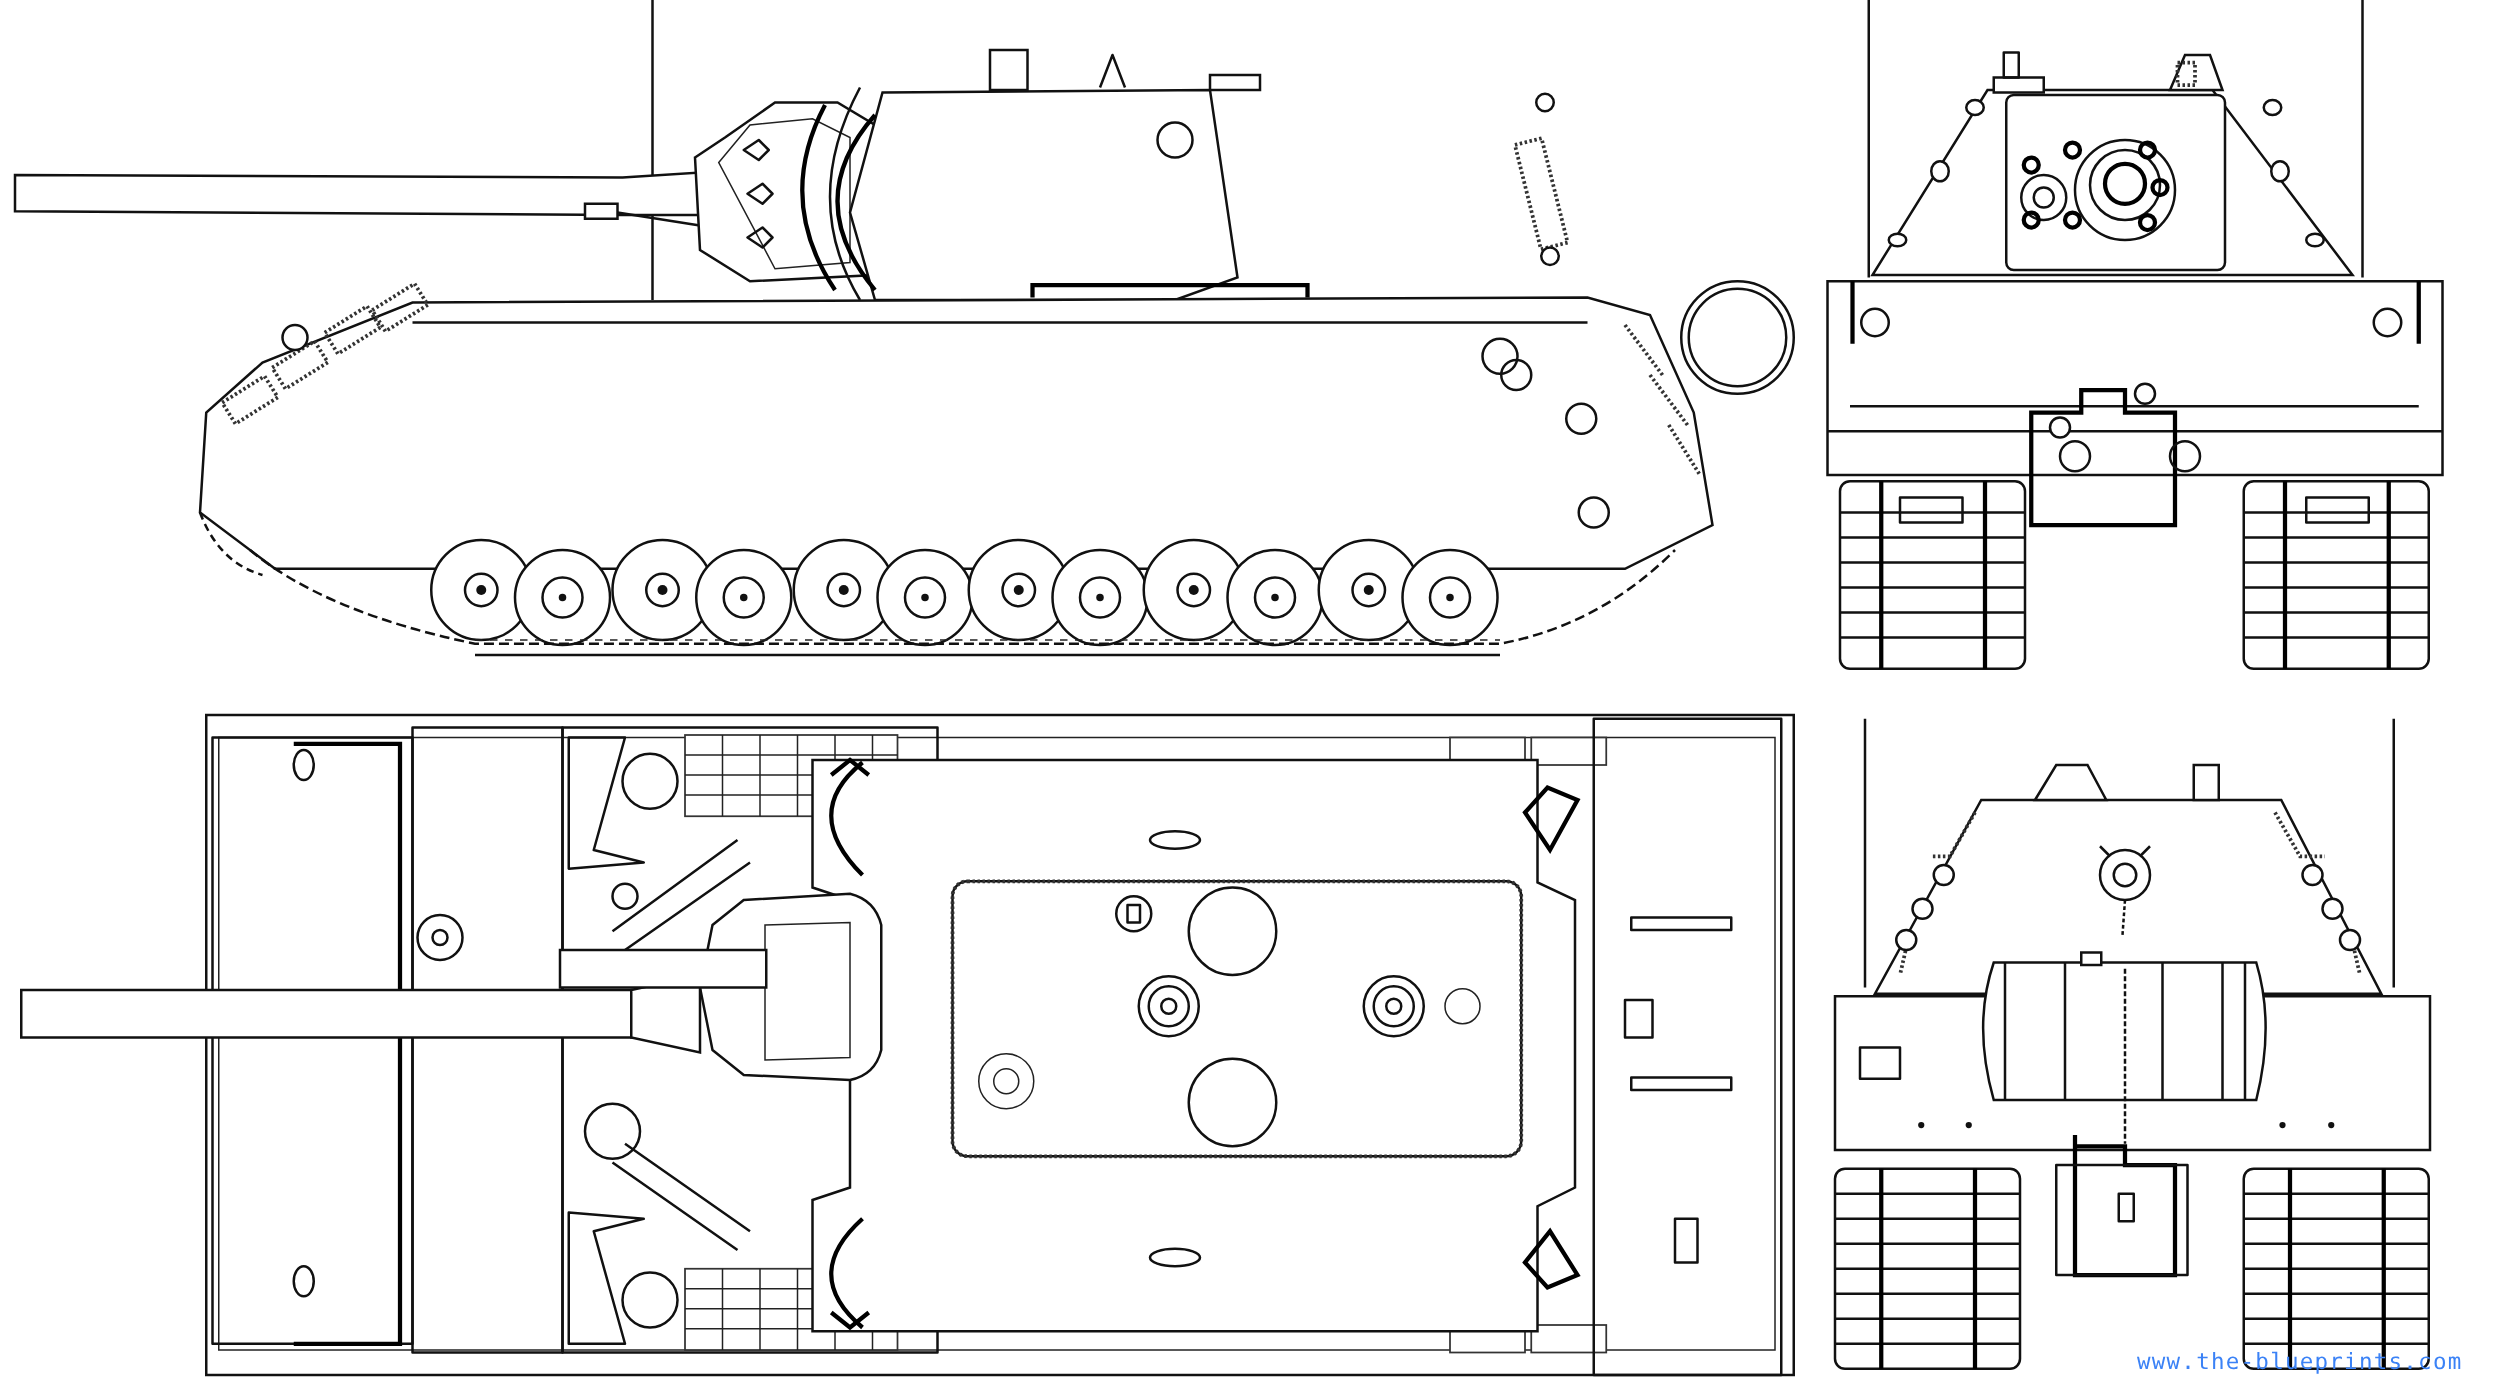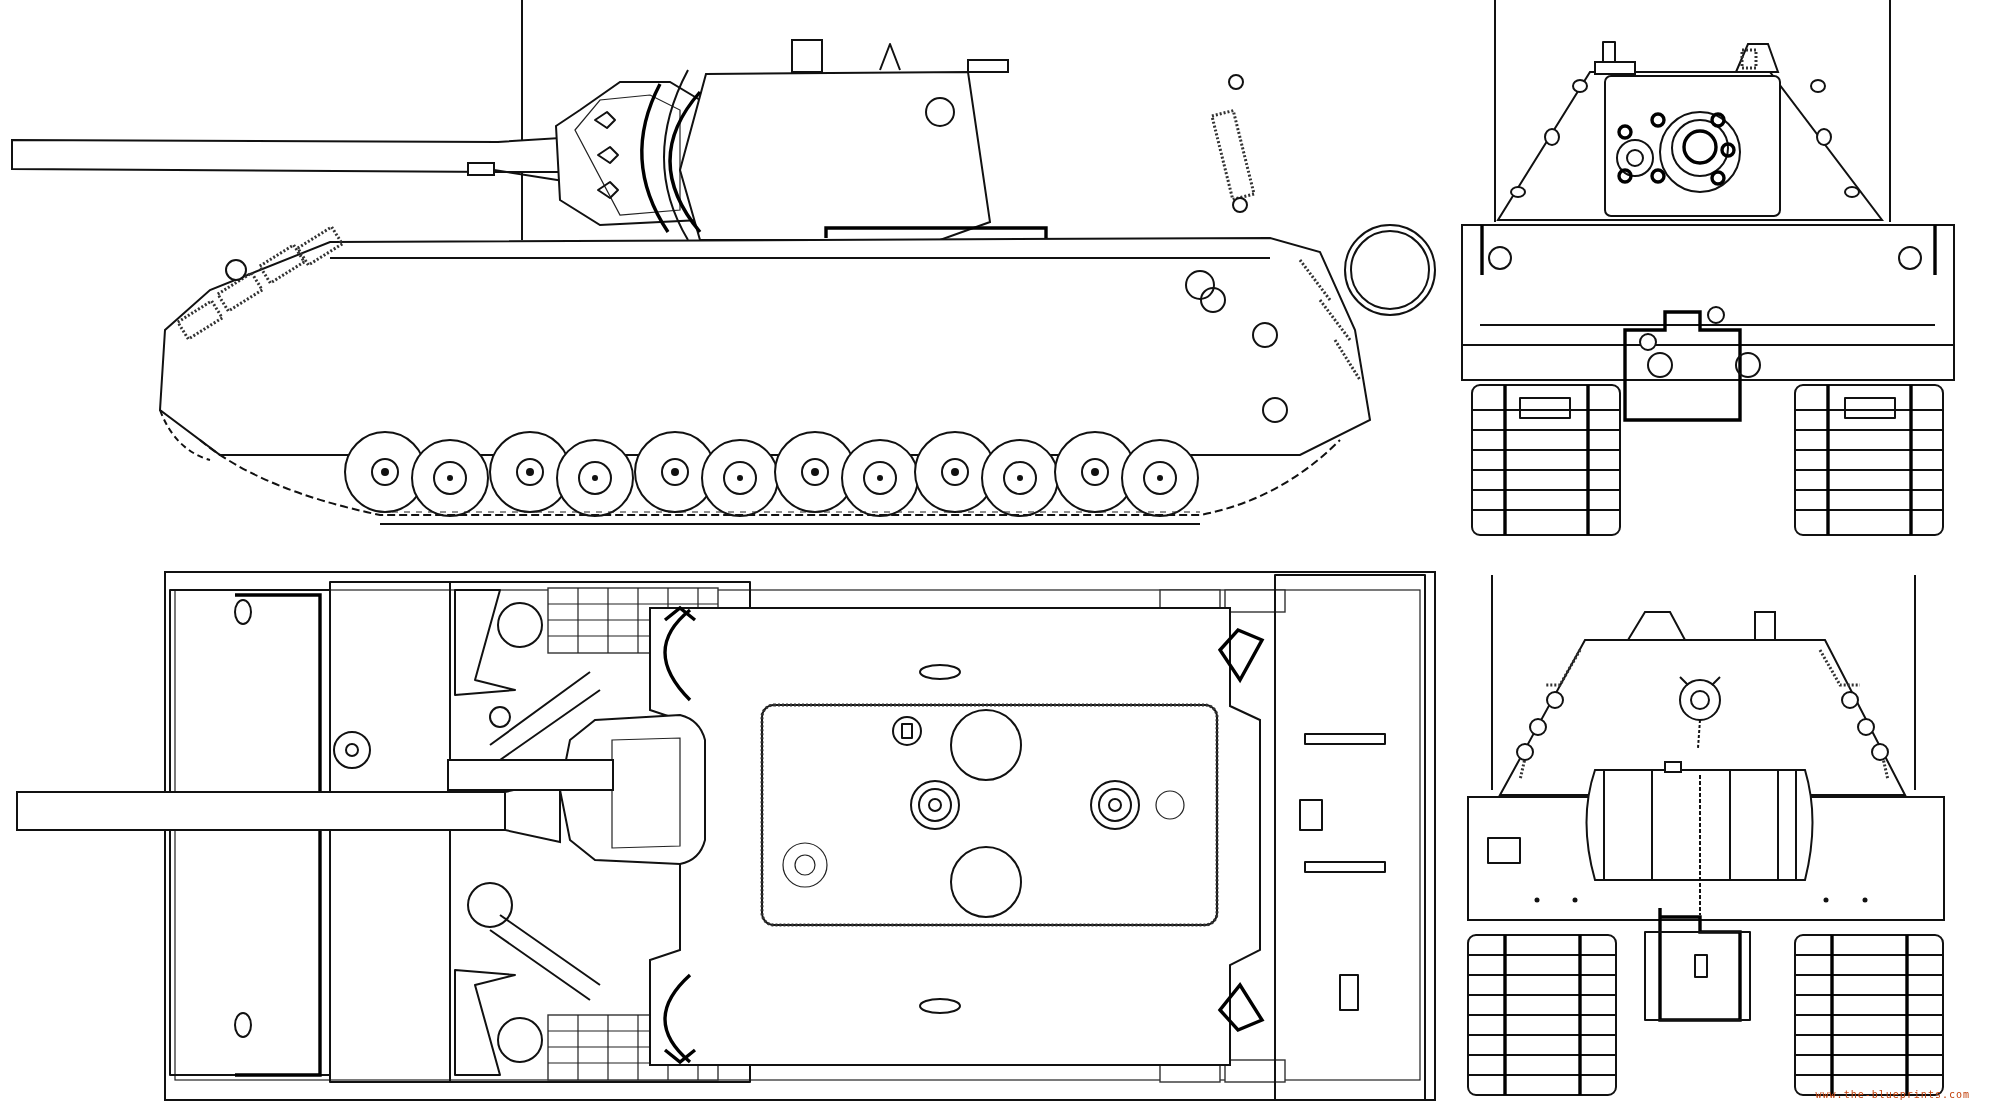--- a/index.html
+++ b/index.html
@@ -6,22 +6,22 @@
   body { width: 2000px; height: 1106px; position: relative; overflow: hidden;
          font-family: "DejaVu Sans", sans-serif; }
   #canvas { position: absolute; left: 0; top: 0; width: 2000px; height: 1106px; }
   .ln { fill: none; stroke: #111; stroke-width: 2; stroke-linejoin: round; }
   .lt { fill: none; stroke: #222; stroke-width: 1.2; }
   .lk { fill: none; stroke: #000; stroke-width: 3.4; }
   .fw { fill: #fff; stroke: #111; stroke-width: 2; }
   .hatch { fill: none; stroke: #333; stroke-width: 3; stroke-dasharray: 2 2; }
   .grille { fill: #fff; stroke: #333; stroke-width: 1.4; }
   .dot { fill: #111; }
-  .watermark { position: absolute; right: 30px; bottom: 6px; font-size: 10px;
-               color: #c2410c; letter-spacing: 1px;
+  .watermark { position: absolute; right: 30px; bottom: 6px; font-size: 18px;
+               color: #3b82f6; letter-spacing: 1px;
                font-family: "DejaVu Sans Mono", monospace; }
 </style>
 </head>
 <body>
 
 <svg id="canvas" viewBox="0 0 2000 1106" xmlns="http://www.w3.org/2000/svg">
 
   <g>
 
     <line class="ln" x1="522" y1="0" x2="522" y2="240" stroke-width="2.4"></line>

